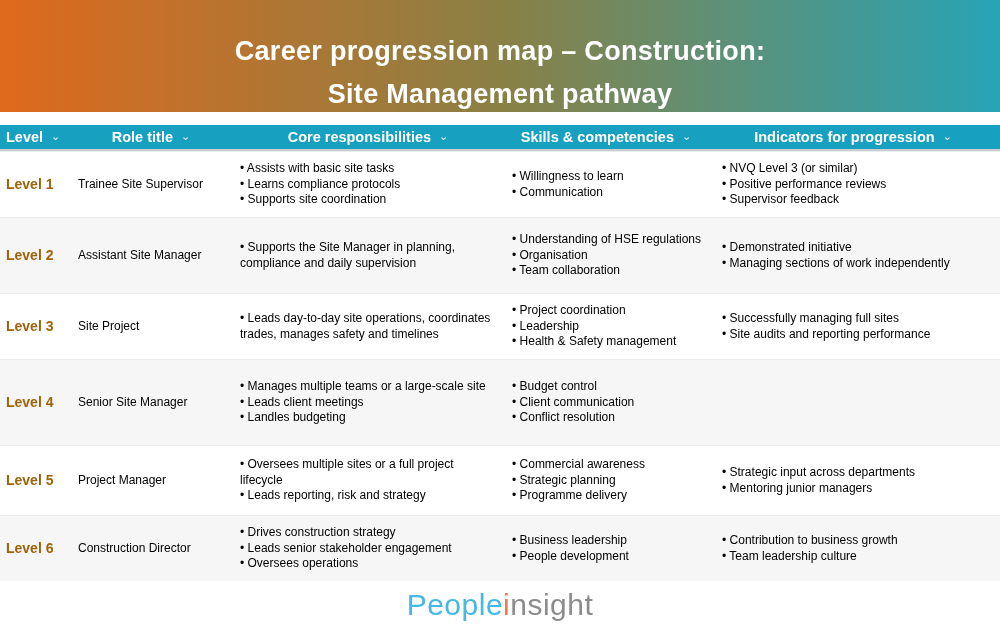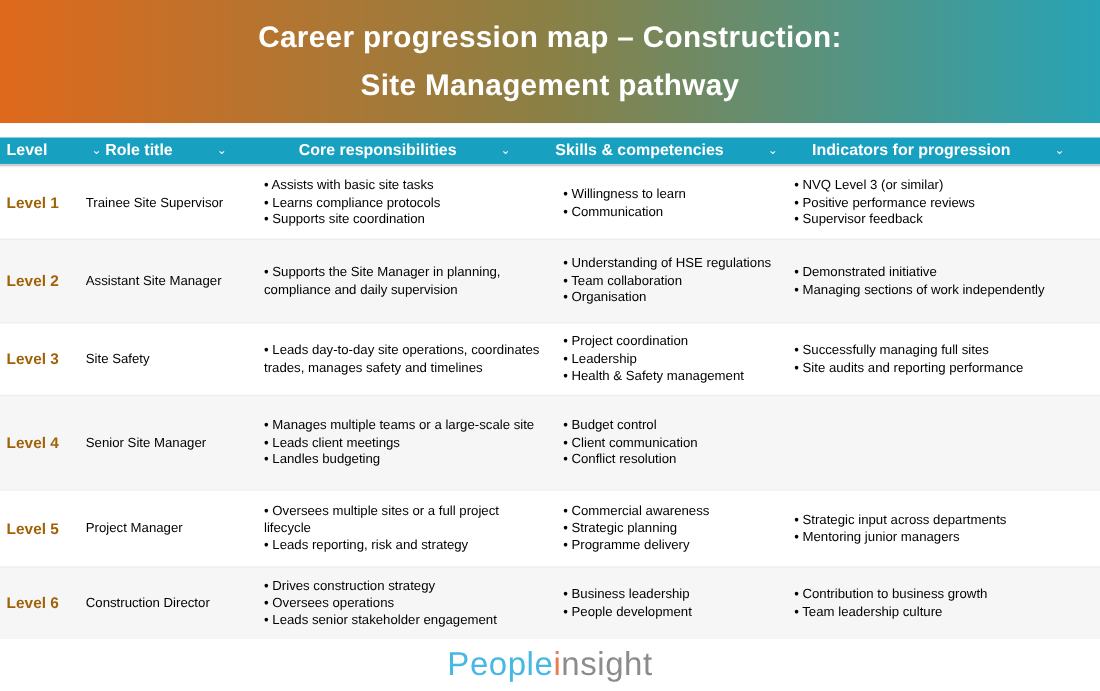--- a/index.html
+++ b/index.html
@@ -3,38 +3,38 @@
 <meta charset="utf-8">
 <style>
   * { margin:0; padding:0; box-sizing:border-box; }
   html,body { width:1000px; height:628px; background:#ffffff; overflow:hidden;
     font-family:"Liberation Sans","DejaVu Sans",sans-serif; }
 
   
   .banner {
     width:1000px; height:112px;
     background:linear-gradient(90deg,#df691c 0%,#8a8045 50%,#27a4b6 100%);
-    display:flex; flex-direction:column; justify-content:center; align-items:center;
+    display:flex; flex-direction:column; justify-content:flex-end; align-items:center;
     gap:8px;
   }
   .banner .title-line {
     color:#ffffff; font-size:27px; font-weight:bold; letter-spacing:0.3px;
     text-align:center; line-height:1.3;
   }
   .banner-gap { height:13px; background:#ffffff; }
 
   
   .grid-cols { display:grid; grid-template-columns:72px 164px 270px 206px 288px; }
 
   .table-header {
     background:#18a0c0; height:26px; align-items:center;
     border-bottom:2px solid #c9ced1;
   }
   .hcell { display:flex; align-items:center; height:100%; color:#ffffff;
-    font-size:14.5px; font-weight:bold;gap:32px; }
+    font-size:14.5px; font-weight:bold; }
   .hcell .hlabel { white-space:nowrap; }
   .hcell .chev { font-size:11px; font-weight:normal; color:#eaf7fa; margin:0 6px 2px 8px; }
   .hcell.first { padding-left:6px; }
   .hcell:not(.first) { justify-content:center; }
   .hcell:not(.first) .chev { position:relative; }
 
   .trow { align-items:center; border-top:1px solid #ececec; }
   .trow:nth-child(even) { background:#f6f6f7; }
   .trow:nth-child(odd)  { background:#ffffff; }
 
@@ -113,31 +113,31 @@
       </div>
   </div>
   <div class="trow grid-cols">
     <div class="cell level-cell">Level 2</div>
     <div class="cell role-cell">Assistant Site Manager</div>
     <div class="cell core-cell">
         <div class="bullet">• Supports the Site Manager in planning, compliance and daily supervision</div>
       </div>
     <div class="cell skills-cell">
         <div class="bullet">• Understanding of HSE regulations</div>
+        <div class="bullet">• Organisation</div>
         <div class="bullet">• Team collaboration</div>
-        <div class="bullet">• Organisation</div>
       </div>
     <div class="cell ind-cell">
         <div class="bullet">• Demonstrated initiative</div>
         <div class="bullet">• Managing sections of work independently</div>
       </div>
   </div>
   <div class="trow grid-cols">
     <div class="cell level-cell">Level 3</div>
-    <div class="cell role-cell">Site Safety</div>
+    <div class="cell role-cell">Site Project</div>
     <div class="cell core-cell">
         <div class="bullet">• Leads day-to-day site operations, coordinates trades, manages safety and timelines</div>
       </div>
     <div class="cell skills-cell">
         <div class="bullet">• Project coordination</div>
         <div class="bullet">• Leadership</div>
         <div class="bullet">• Health &amp; Safety management</div>
       </div>
     <div class="cell ind-cell">
         <div class="bullet">• Successfully managing full sites</div>
@@ -173,22 +173,22 @@
     <div class="cell ind-cell">
         <div class="bullet">• Strategic input across departments</div>
         <div class="bullet">• Mentoring junior managers</div>
       </div>
   </div>
   <div class="trow grid-cols">
     <div class="cell level-cell">Level 6</div>
     <div class="cell role-cell">Construction Director</div>
     <div class="cell core-cell">
         <div class="bullet">• Drives construction strategy</div>
+        <div class="bullet">• Leads senior stakeholder engagement</div>
         <div class="bullet">• Oversees operations</div>
-        <div class="bullet">• Leads senior stakeholder engagement</div>
       </div>
     <div class="cell skills-cell">
         <div class="bullet">• Business leadership</div>
         <div class="bullet">• People development</div>
       </div>
     <div class="cell ind-cell">
         <div class="bullet">• Contribution to business growth</div>
         <div class="bullet">• Team leadership culture</div>
       </div>
   </div>

